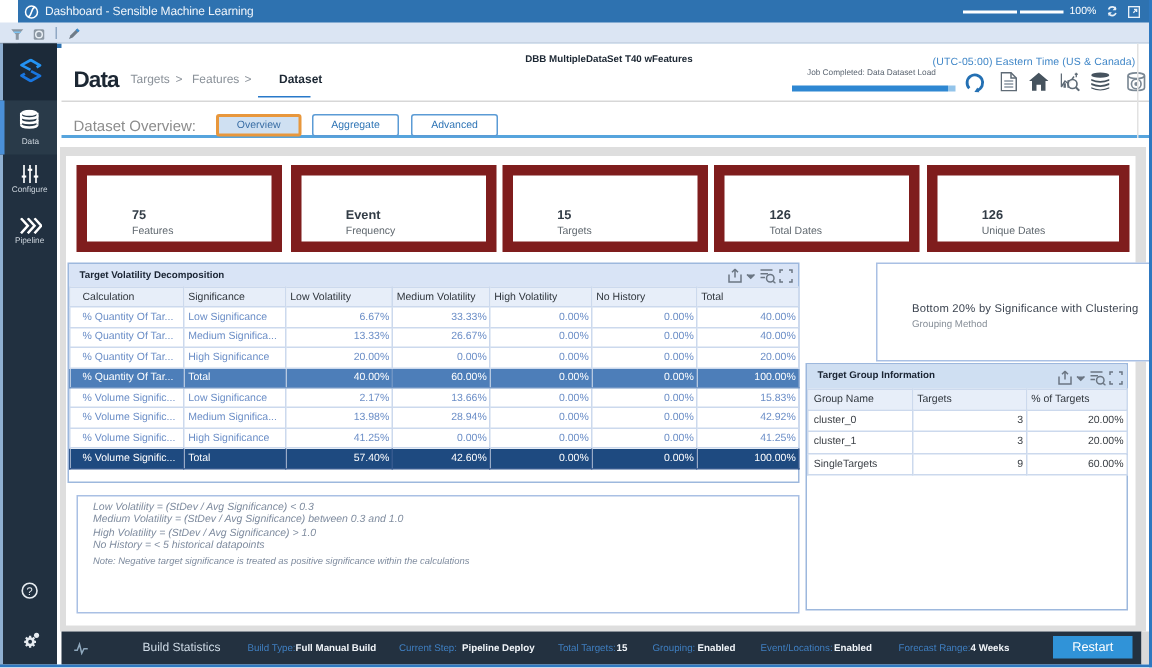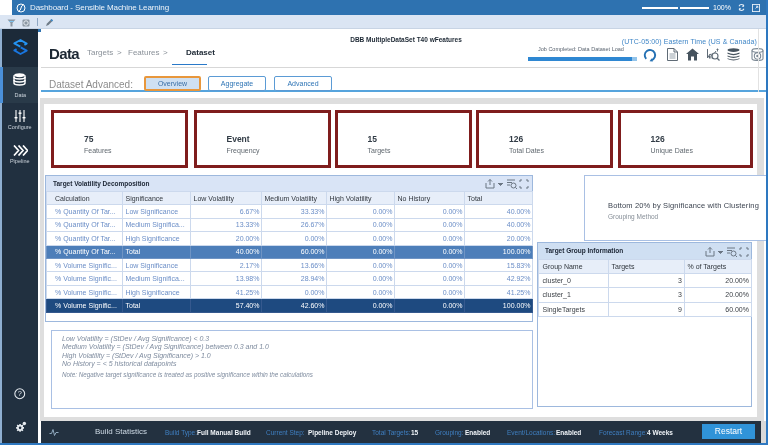--- a/index.html
+++ b/index.html
@@ -39,21 +39,21 @@
   #btn1 { left:144px; width:57px; background:#cfe0f2; border:2px solid #e8973c; color:#3a6ea5; line-height:11px; }
   #btn2 { left:208px; width:58px; }
   #btn3 { left:274px; width:58px; }
 
   
   #report { left:41px; top:92px; width:727px; height:329px; background:#fff; }
   #graybox { left:40px; top:98px; width:724px; height:323px; background:#dedede; }
   #page { left:44px; top:104px; width:713px; height:313px; background:#fff; }
 
   
-  .card { position:absolute; top:110px; height:58px; width:137px; background:#fff; border:3px solid #7f1d1d; }
+  .card { position:absolute; top:110px; height:58px; width:137px; background:#fff; border:7px solid #7f1d1d; }
   .card .v { position:absolute; left:30px; top:20.5px; font-size:8.5px; color:#323c46; font-weight:bold; }
   .card .l { position:absolute; left:30px; top:34px; font-size:7px; color:#60686f; }
 
   
   #vol { left:45px; top:175px; width:488px; height:147px; background:#fff; border:1px solid #9db8dd; }
   #vol .title { position:absolute; left:0; top:0; width:100%; height:15px; background:#d9e4f6; font-size:6.5px; font-weight:bold; color:#1a2433; line-height:15px; padding-left:7px; }
   table.grid { border-collapse:collapse; table-layout:fixed; width:100%; }
   table.grid td, table.grid th { border:1px solid #ccd9ed; font-weight:normal; overflow:hidden; white-space:nowrap; }
   #voltable { position:absolute; left:0; top:15px; width:486px; }
   #voltable th { background:#e7eef9; color:#30363d; font-size:7px; text-align:left; height:13.2px; padding:0 2.5px; }
@@ -223,21 +223,21 @@
     <path d="M0.5 10.2 Q6.5 13 12.5 10.2 L12.5 11 Q6.5 13.8 0.5 11 Z" fill="#46535e"></path>
   </svg>
   <svg class="abs" style="left:750.5px;top:48px" width="13" height="13" viewBox="0 0 13 13">
     <path d="M1 2.5 L1 10.5 A5.5 2 0 0 0 12 10.5 L12 2.5" fill="none" stroke="#7b8894" stroke-width="1.1"></path>
     <ellipse cx="6.5" cy="2.5" rx="5.5" ry="1.9" fill="none" stroke="#7b8894" stroke-width="1.1"></ellipse>
     <circle cx="6.5" cy="8" r="3.2" fill="none" stroke="#7b8894" stroke-width="1.1"></circle>
     <circle cx="6.5" cy="8" r="1.3" fill="#7b8894"></circle>
   </svg>
 
   <div class="abs" id="oband">
-    <div class="lbl">Dataset Advanced:</div>
+    <div class="lbl">Dataset Overview:</div>
   </div>
   <div class="abs tabbtn" id="btn1">Overview</div>
   <div class="abs tabbtn" id="btn2">Aggregate</div>
   <div class="abs tabbtn" id="btn3">Advanced</div>
 
   <div class="abs" id="report"></div>
   <div class="abs" id="graybox"></div>
   <div class="abs" id="page"></div>
 
   <div class="card" style="left:51px">

